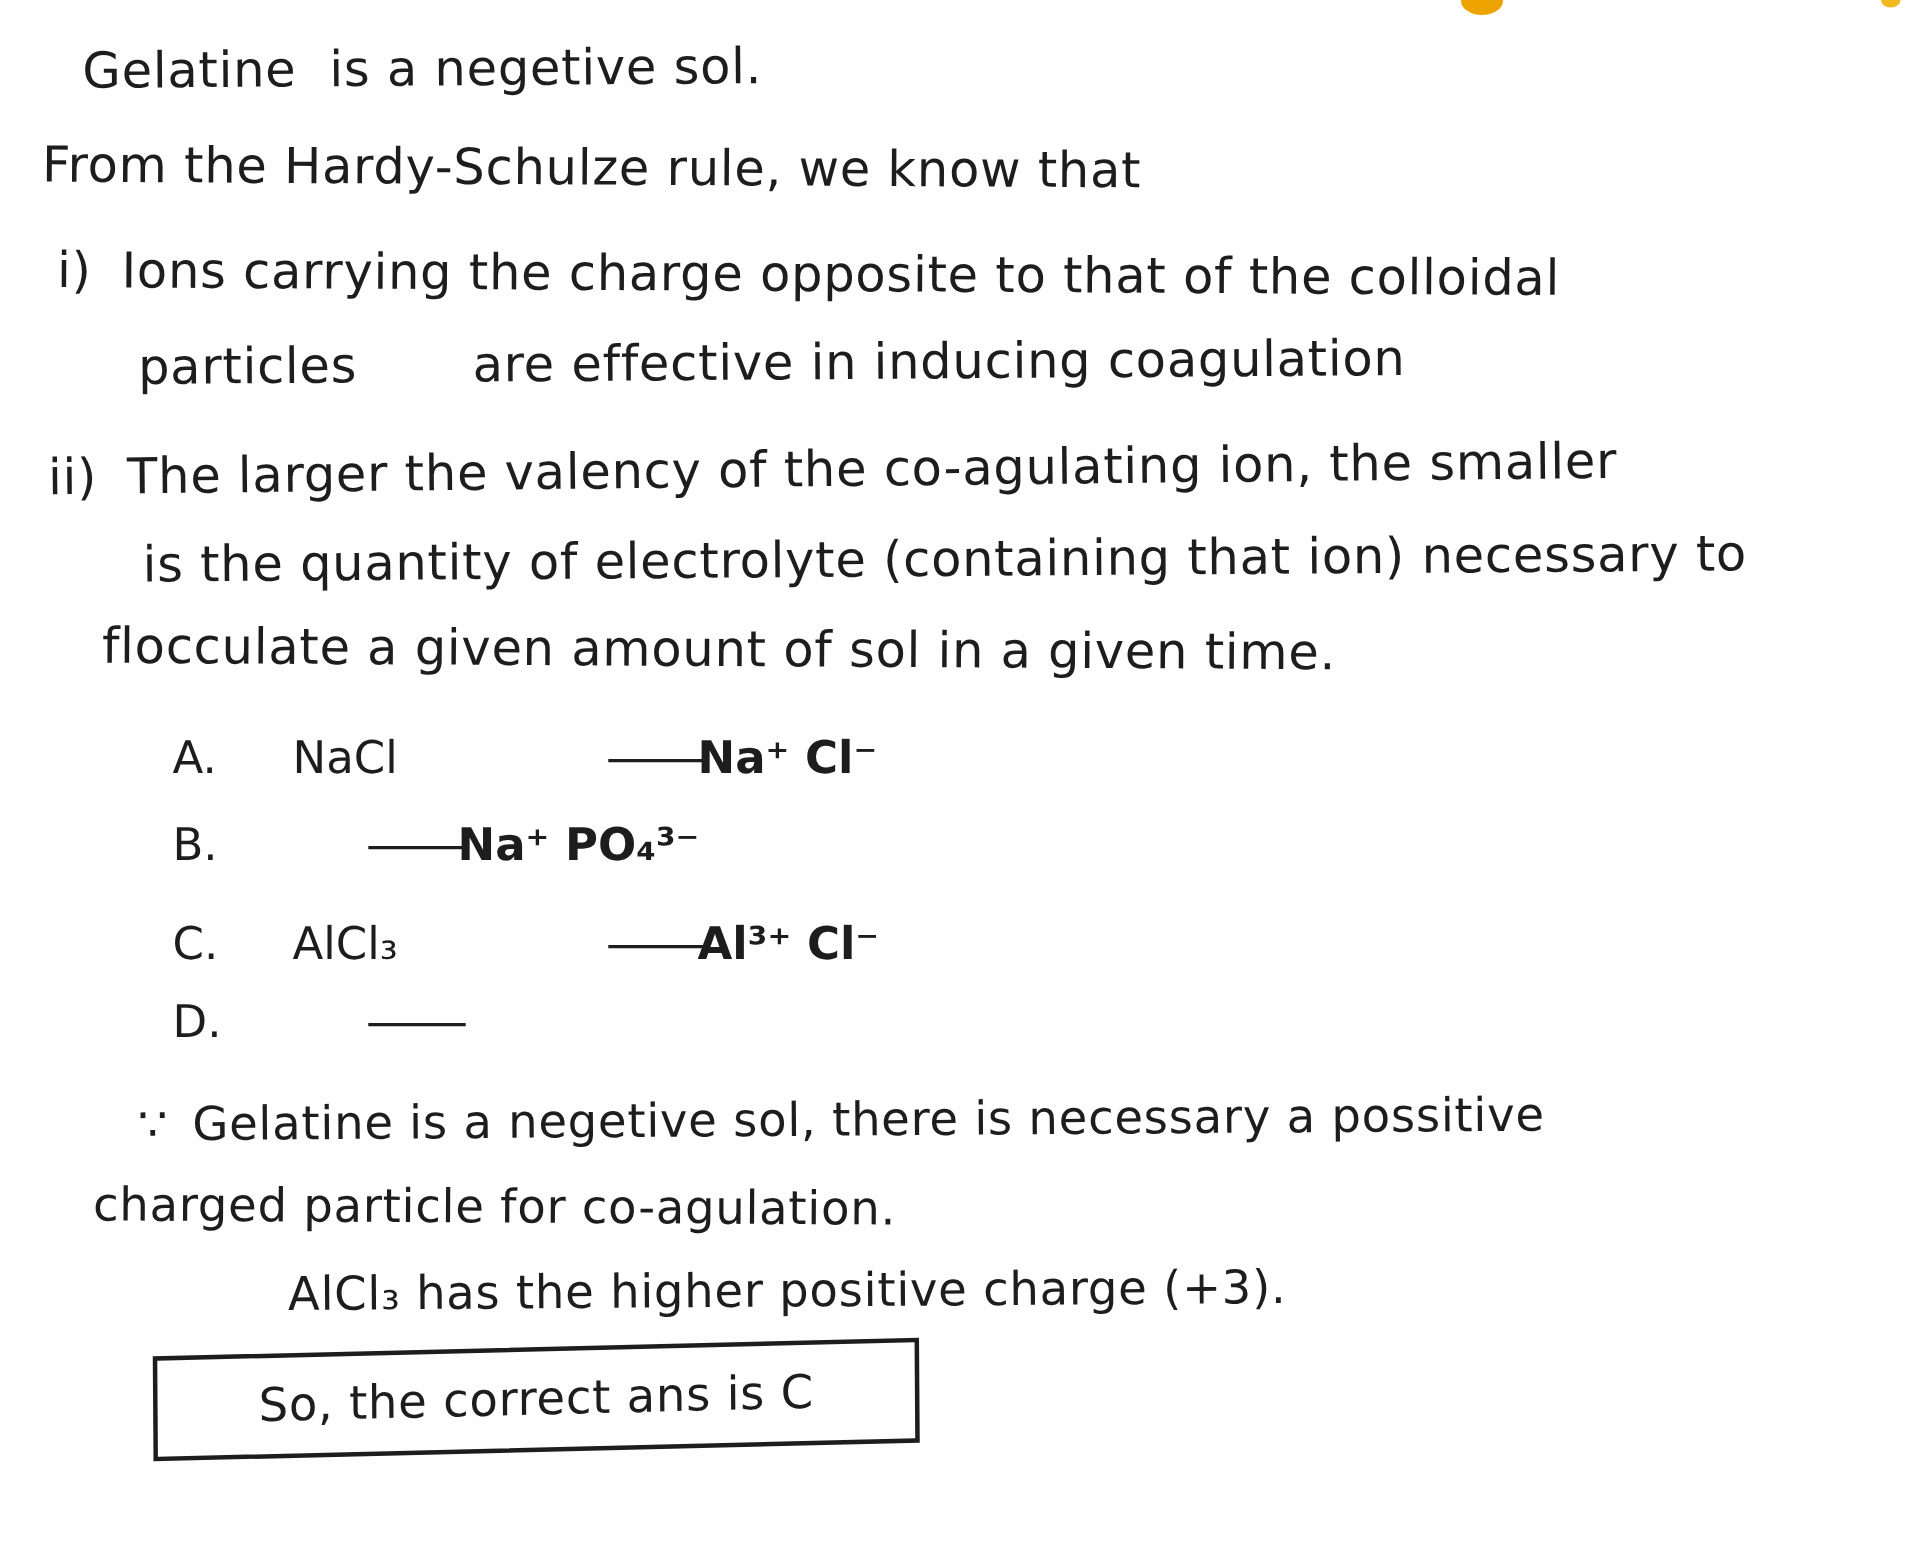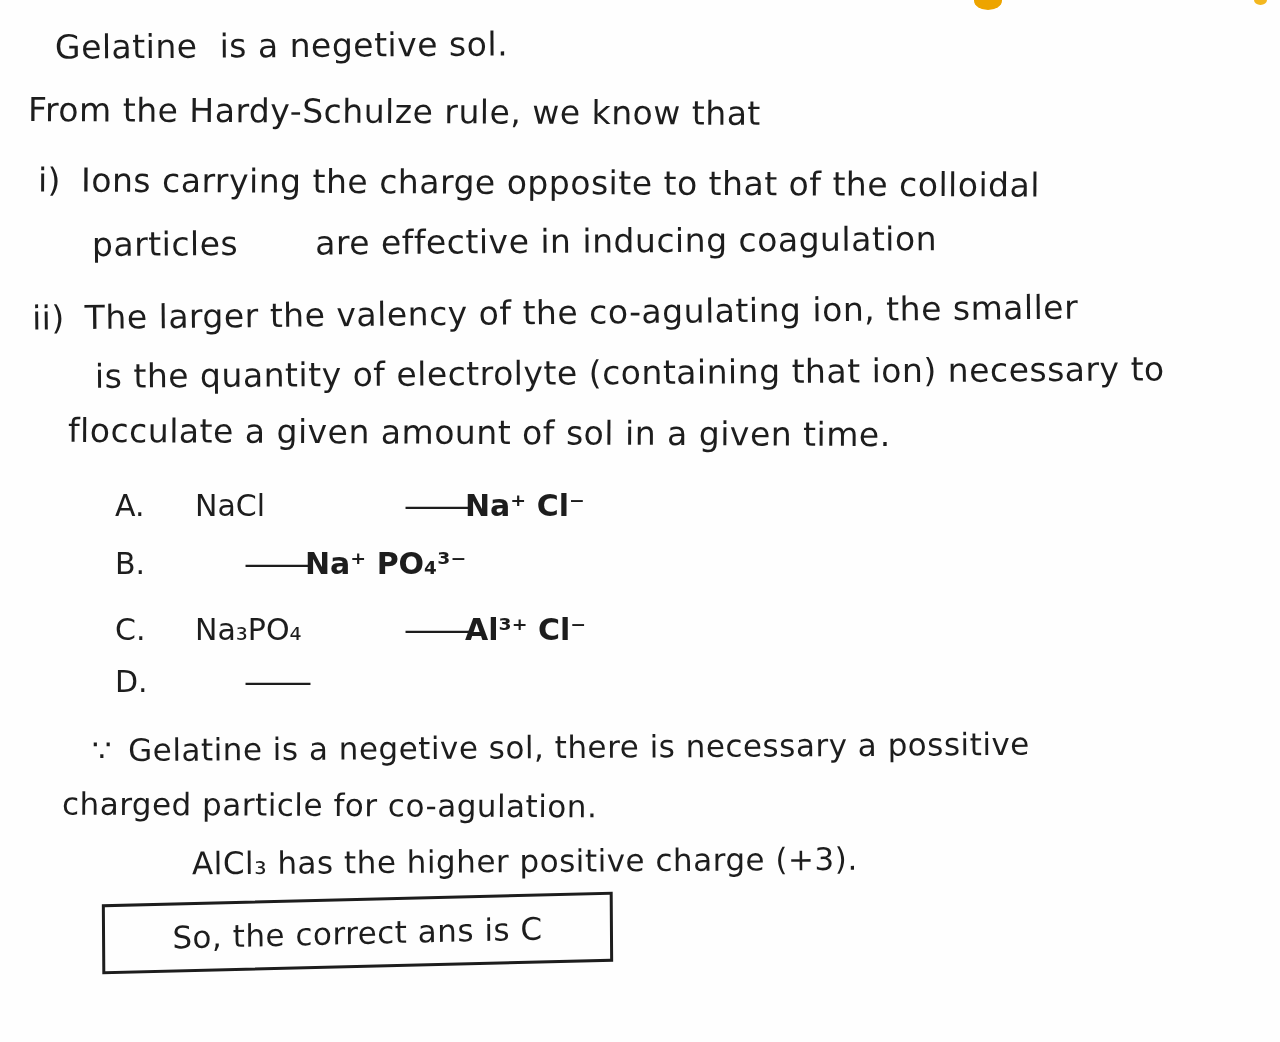--- a/index.html
+++ b/index.html
@@ -129,21 +129,21 @@
     </div>
 
     <div class="opt-row fs-opt" style="top:58px;">
       <span class="opt-label">B.</span>
       <span class="opt-dash">—</span>
       <span class="opt-ions">Na⁺ PO₄³⁻</span>
     </div>
 
     <div class="opt-row fs-opt" style="top:124px;">
       <span class="opt-label">C.</span>
-      <span class="opt-compound">Na₃PO₄</span>
+      <span class="opt-compound">AlCl₃</span>
       <span class="opt-dash">—</span>
       <span class="opt-ions">Al³⁺ Cl⁻</span>
     </div>
 
     <div class="opt-row fs-opt" style="top:176px;">
       <span class="opt-label">D.</span>
       <span class="opt-dash">—</span>
     </div>
 
   </div>

